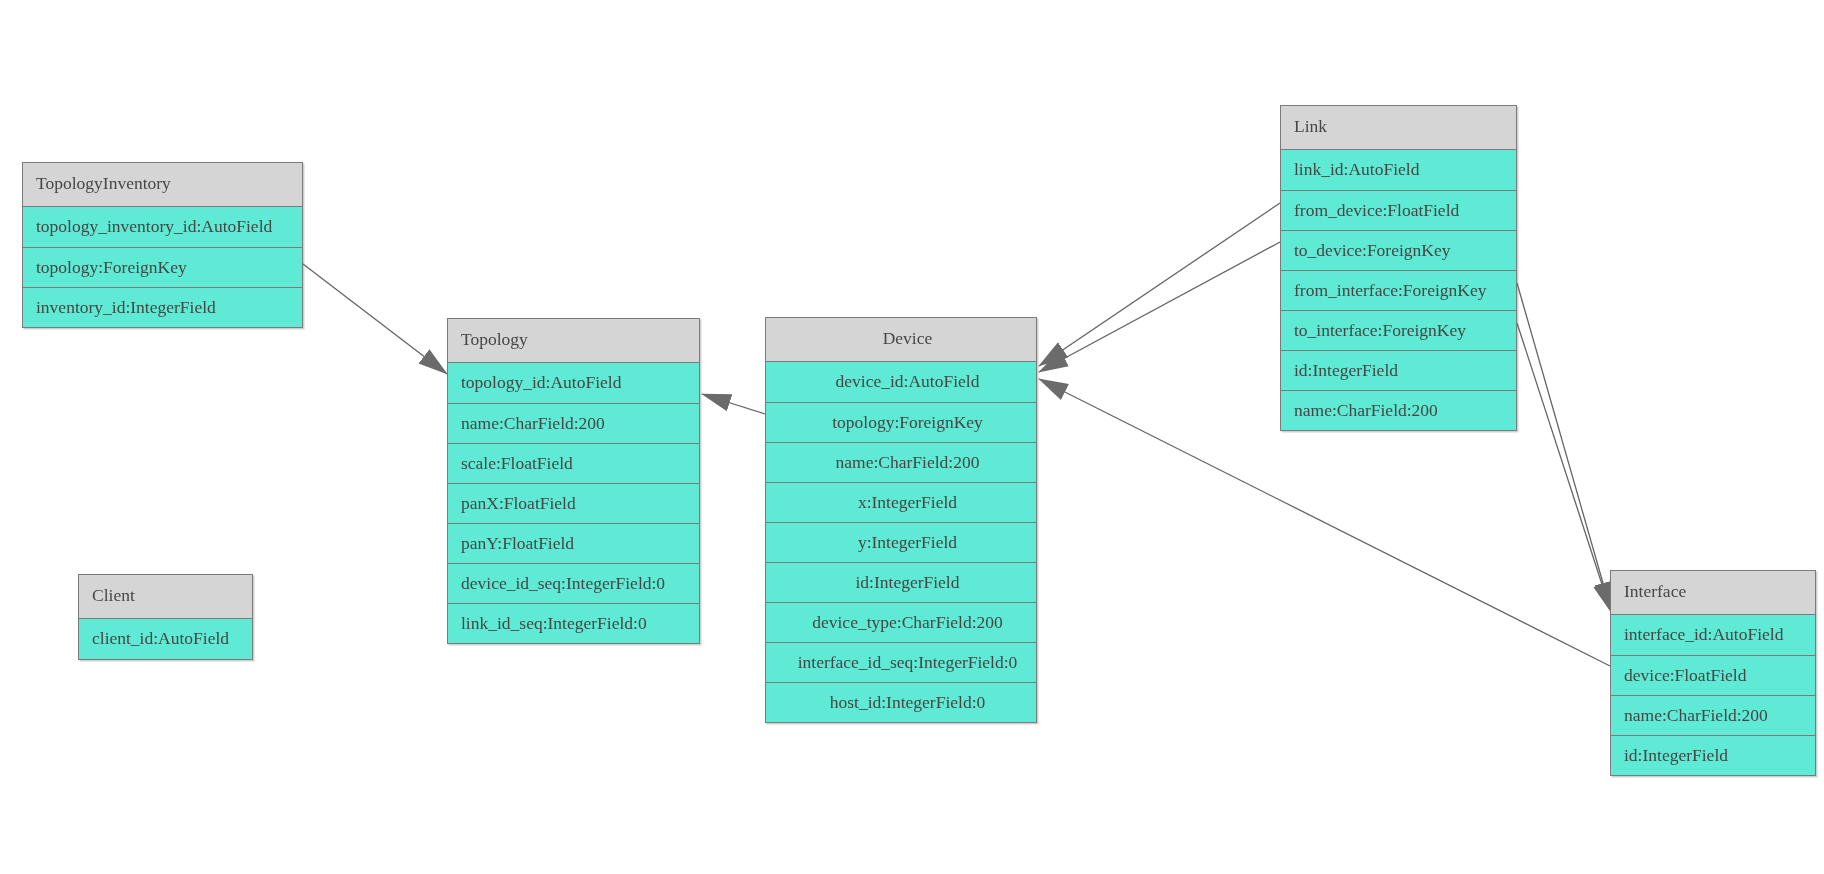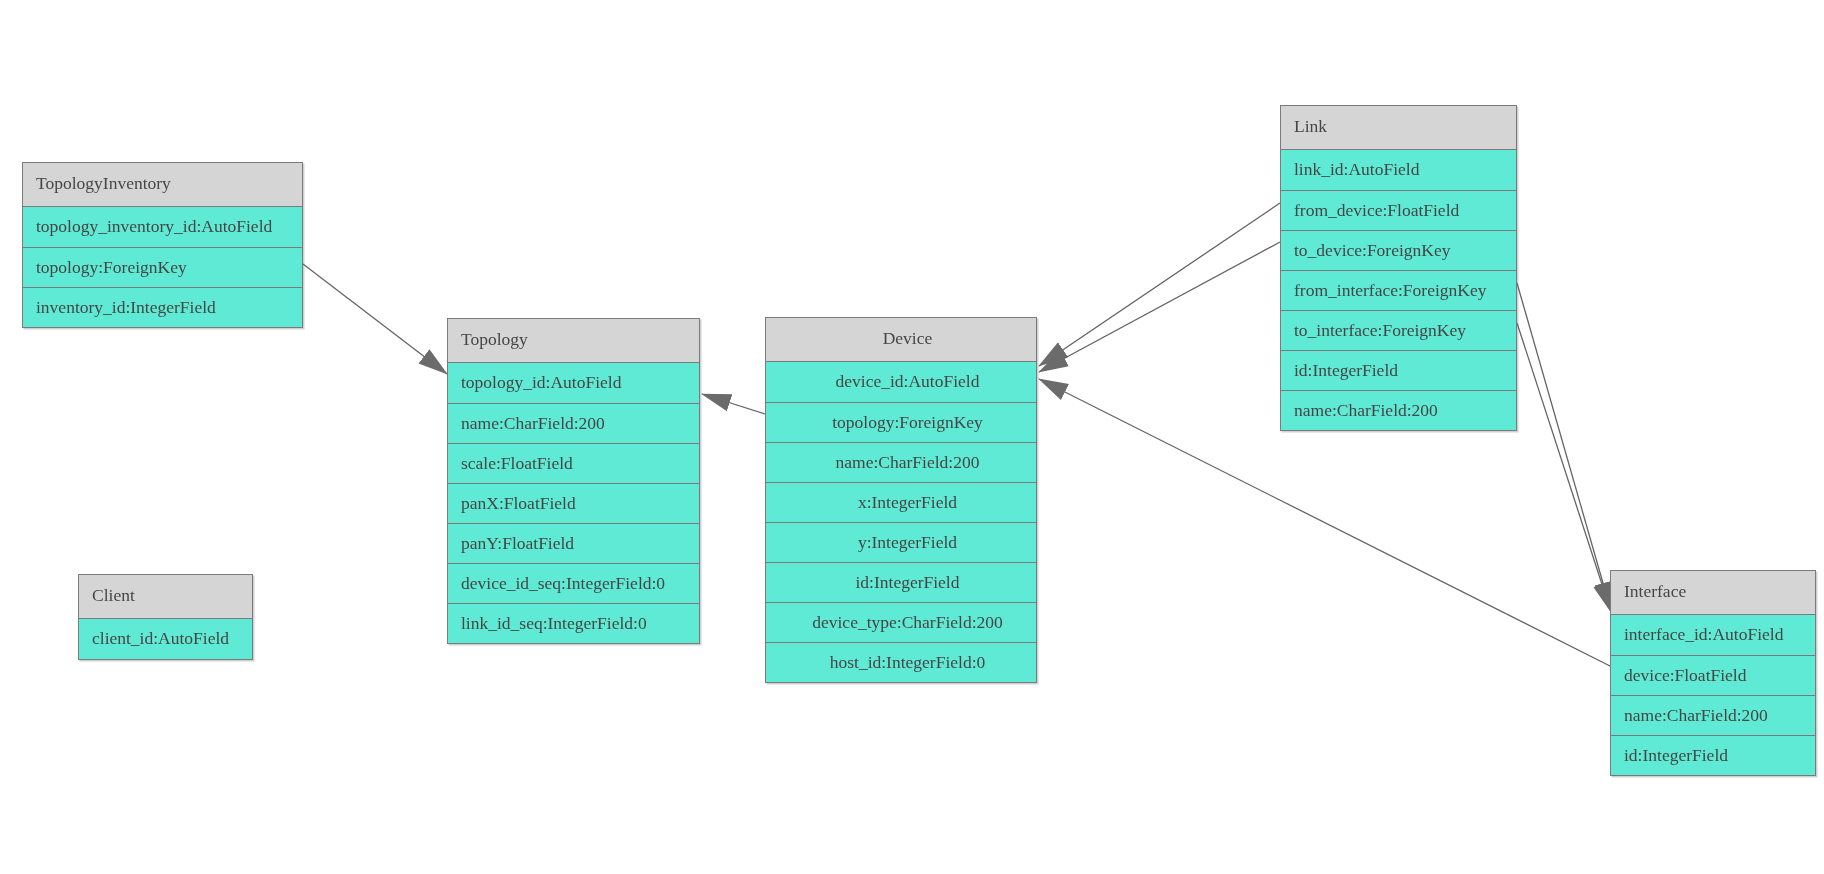--- a/index.html
+++ b/index.html
@@ -83,20 +83,21 @@
 <div class="tbl" id="tbl-3" style="left: 765px; top: 317px; width: 272px; text-align: center;">
   <div class="hdr">Device</div>
   <div class="rows">
       <div class="row">device_id:AutoField</div>
       <div class="row">topology:ForeignKey</div>
       <div class="row">name:CharField:200</div>
       <div class="row">x:IntegerField</div>
       <div class="row">y:IntegerField</div>
       <div class="row">id:IntegerField</div>
       <div class="row">device_type:CharField:200</div>
+      <div class="row">interface_id_seq:IntegerField:0</div>
       <div class="row">host_id:IntegerField:0</div>
     </div>
 </div>
 
 <div class="tbl" id="tbl-4" style="left: 1280px; top: 105px; width: 237px;">
   <div class="hdr">Link</div>
   <div class="rows">
       <div class="row">link_id:AutoField</div>
       <div class="row">from_device:FloatField</div>
       <div class="row">to_device:ForeignKey</div>

